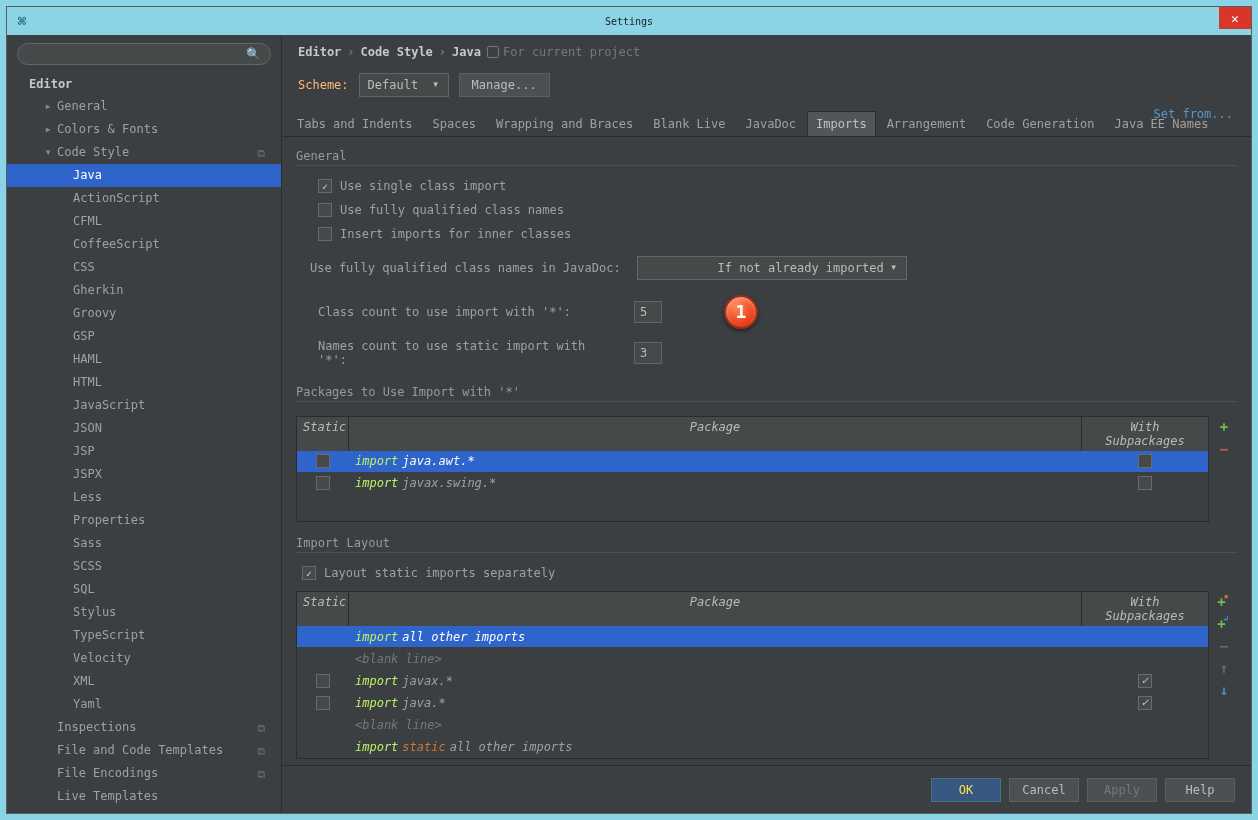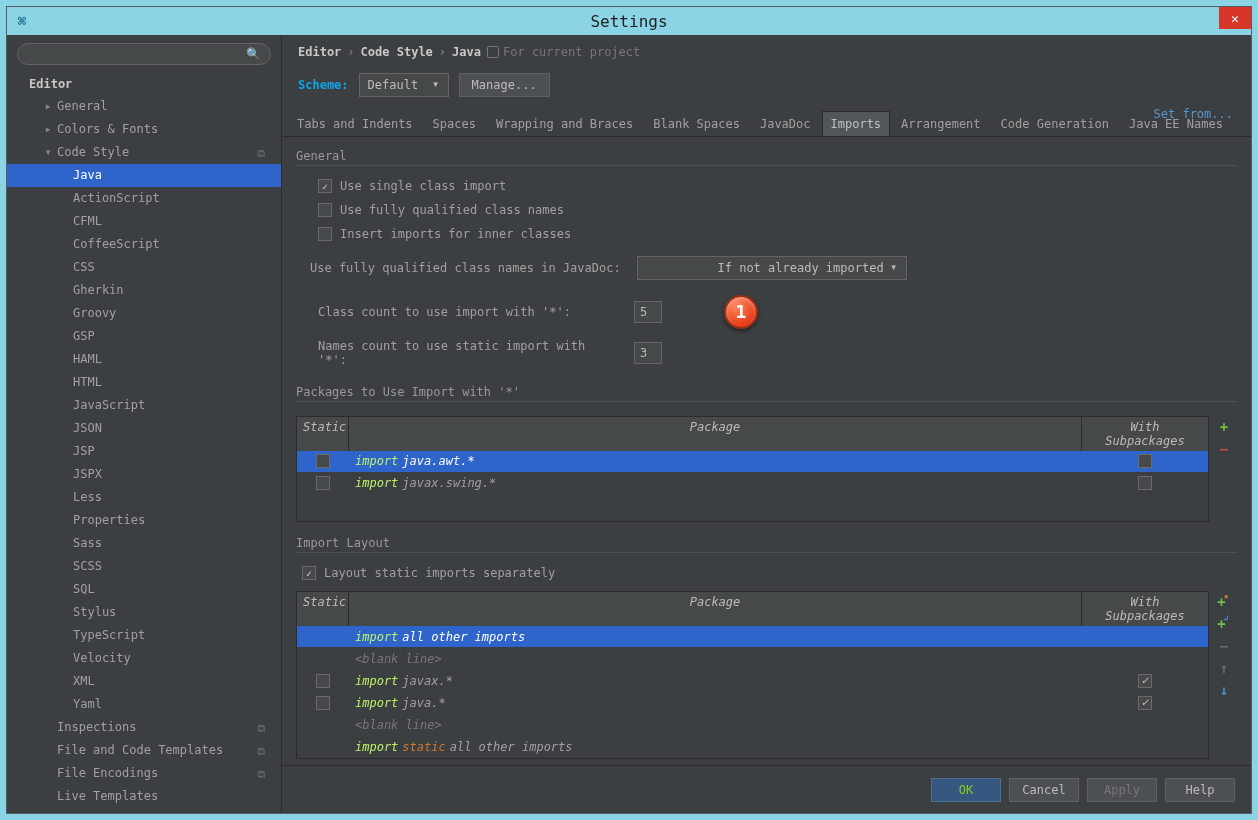--- a/index.html
+++ b/index.html
@@ -1,20 +1,20 @@
 <!DOCTYPE html>
 <html><head>
 <meta charset="utf-8">
 <style>
 * { box-sizing: border-box; margin: 0; padding: 0; font-family: "Segoe UI", "DejaVu Sans Mono", Consolas, monospace; font-size: 12px; }
 body { background: #8bd4e6; padding: 6px; width: 1258px; height: 820px; overflow: hidden; }
 .window { width: 100%; height: 100%; background: #3c3f41; border: 1px solid #5a5d5f; position: relative; display: flex; flex-direction: column; }
 .titlebar { height: 28px; background: #8bd4e6; display: flex; align-items: center; position: relative; color: #222; }
 .titlebar .logo { width: 18px; height: 18px; margin-left: 6px; display:inline-flex; align-items:center; justify-content:center; color:#1a6b8c; font-weight:bold; font-size:14px;}
-.titlebar .title { position: absolute; left: 50%; transform: translateX(-50%); font-size: 16px; }
+.titlebar .title { position: absolute; left: 50%; transform: translateX(-50%); font-size: 10px; }
 .titlebar .close { position: absolute; right: 0; top: 0; width: 32px; height: 22px; background: #d9362a; color: #fff; display: flex; align-items: center; justify-content: center; font-size: 13px; }
 .content { flex: 1; display: flex; background: #3c3f41; min-height:0; }
 .sidebar { width: 275px; background: #3c3f41; border-right: 1px solid #2b2b2b; display: flex; flex-direction: column; }
 .searchwrap { padding: 8px 10px; }
 .search { width: 100%; height: 22px; background: #45494a; border: 1px solid #646464; border-radius: 11px; padding: 0 24px 0 10px; color: #bbb; position: relative; }
 .search-icon { position:absolute; right:20px; top:12px; color:#9a9a9a; font-size:12px;}
 .tree { flex: 1; overflow-y: auto; color: #a0a0a0; }
 .tree-head { font-weight: bold; color: #c8c8c8; padding: 4px 10px 4px 22px; }
 .tree-item { padding: 2px 10px 2px 36px; line-height: 19px; cursor: pointer; white-space: nowrap; position:relative;}
 .tree-item.level2 { padding-left: 50px; }
@@ -23,21 +23,21 @@
 .tree-item .arrow { position:absolute; left:22px; top:2px; width:10px; text-align:center; color:#888;}
 .tree-item.level2 .arrow{ left:36px;}
 .tree-item .badge { position:absolute; right:16px; top:3px; color:#6b6e70; font-size:11px;}
 .main { flex: 1; display: flex; flex-direction: column; min-width:0;}
 .breadcrumb { padding: 10px 16px 14px 16px; color: #aaa; display:flex; align-items:center; gap:6px;}
 .breadcrumb b { color: #c8c8c8; font-weight: bold; }
 .breadcrumb .sep { color: #888; }
 .breadcrumb .scope { color:#777; display:inline-flex; align-items:center; gap:4px;}
 .breadcrumb .scope .gear{ width:12px;height:12px;border:1px solid #777; border-radius:2px; display:inline-block;}
 .scheme-row { padding: 0 16px 14px 16px; display: flex; align-items: center; gap: 10px; }
-.scheme-row label { color: #0ea5e9; font-weight: bold; }
+.scheme-row label { color: #fdba74; }
 .combobox { height: 24px; background: #45494a; border: 1px solid #646464; color: #bbb; padding: 0 22px 0 8px; position: relative; display:inline-flex; align-items:center; min-width:90px;}
 .combobox .chev { position:absolute; right:4px; top:3px; width:16px; height:16px; color:#bbb; text-align:center;}
 .btn { height: 24px; background: #4c5052; border: 1px solid #5e6060; color: #bbb; padding: 0 12px; display:inline-flex; align-items:center; cursor:pointer;}
 .setfrom { position:absolute; right:18px; top:100px; color:#5896c9; cursor:pointer;}
 .tabs { display: flex; border-bottom: 1px solid #2b2b2b; padding-left:6px; gap:2px;}
 .tab { padding: 5px 8px 5px 8px; color: #a0a0a0; cursor: pointer; border:1px solid transparent; border-bottom:none; font-family:Consolas,monospace;}
 .tab.active { background: #515658; color:#c0c0c0; border-color:#2b2b2b;}
 .pane { flex:1; overflow-y:auto; padding: 8px 14px 6px 14px; color:#a0a0a0; display:flex; flex-direction:column; gap:4px; min-height:0;}
 .section-title { color:#999; padding:4px 0 2px 0; border-bottom:1px solid #4d4f50; margin-bottom:6px;}
 .check-row { display:flex; align-items:flex-end; gap:8px; padding:3px 0 3px 22px;}
@@ -66,21 +66,21 @@
 .kw-static{ color:#cc7832;}
 .blank-line{ color:#777;}
 .table-buttons { width:22px; display:flex; flex-direction:column; gap:4px; padding-top:2px;}
 .icon-btn { width:18px; height:18px; display:flex; align-items:center; justify-content:center; cursor:pointer; font-size:14px; font-weight:bold;}
 .icon-btn.add{ color:#6fbf4a;}
 .icon-btn.remove{ color:#c75450;}
 .icon-btn.dim{ color:#6a6d6f;}
 .icon-btn.blue{ color:#4a90d9;}
 .footer { height:48px; border-top:1px solid #2b2b2b; display:flex; justify-content:flex-end; align-items:center; gap:8px; padding-right:16px;}
 .footer .btn { min-width:70px; justify-content:center;}
-.footer .btn.primary { background:#365880; border-color:#4a708b; color:#84cc16;}
+.footer .btn.primary { background:#365880; border-color:#4a708b; color:#fde047;}
 .footer .btn.disabled { color:#777;}
 ::-webkit-scrollbar{width:10px;background:#3c3f41;}
 ::-webkit-scrollbar-thumb{background:#565a5c;border-radius:4px;}
 </style>
 </head>
 <body>
 
 <div class="window">
   <div class="titlebar">
     <span class="logo">⌘</span>
@@ -150,21 +150,21 @@
           <span class="chev">▾</span>
         </div>
         <div class="btn">Manage...</div>
       </div>
       <a class="setfrom">Set from...</a>
 
       <div class="tabs" id="tabs">
           <div class="tab">Tabs and Indents</div>
           <div class="tab">Spaces</div>
           <div class="tab">Wrapping and Braces</div>
-          <div class="tab">Blank Spaces</div>
+          <div class="tab">Blank Live</div>
           <div class="tab">JavaDoc</div>
           <div class="tab active">Imports</div>
           <div class="tab">Arrangement</div>
           <div class="tab">Code Generation</div>
           <div class="tab">Java EE Names</div>
         </div>
 
       <div class="pane">
         <div class="section-title">General</div>
         <div class="check-row">

